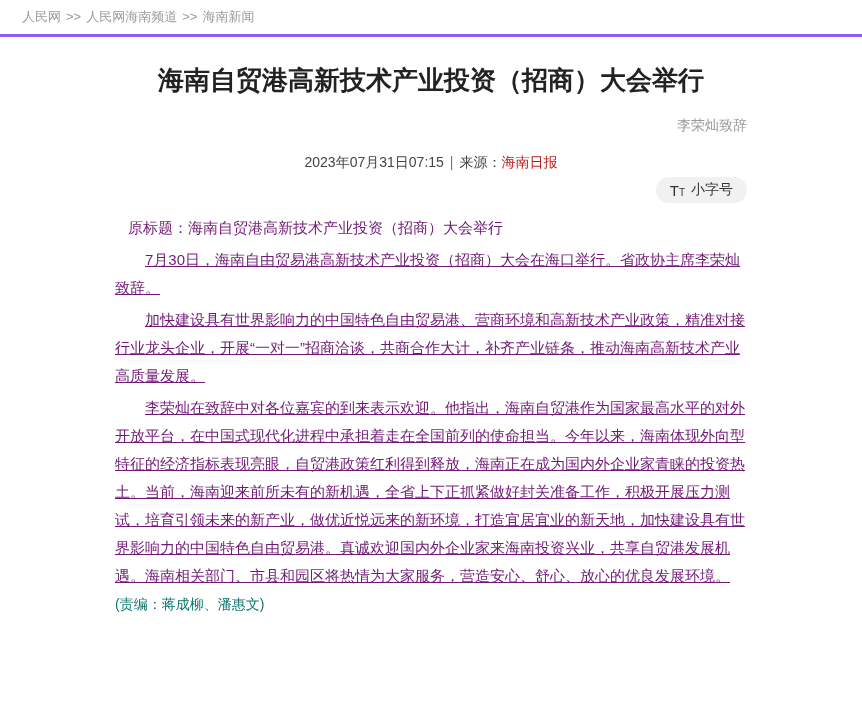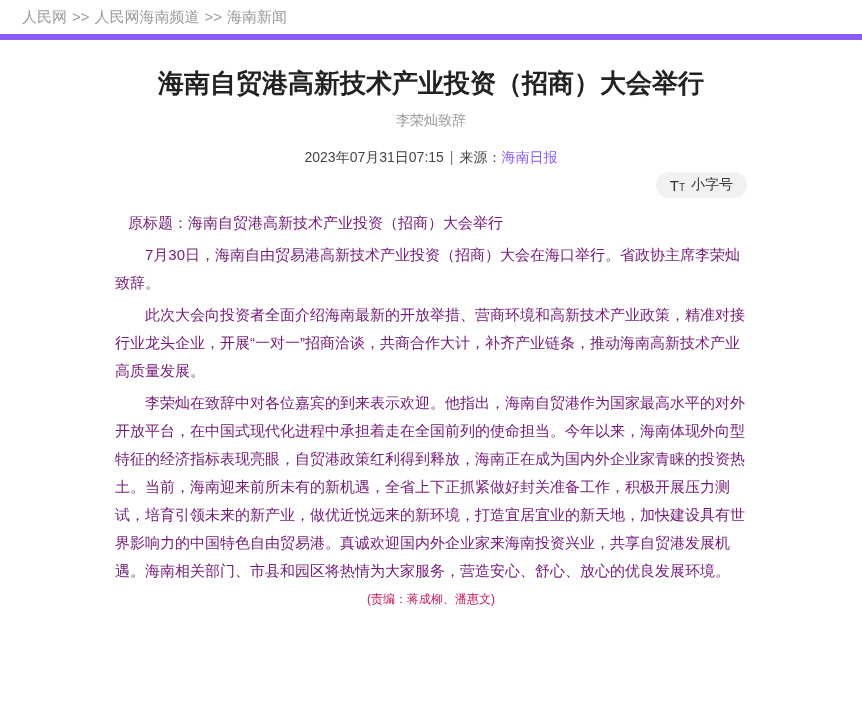--- a/index.html
+++ b/index.html
@@ -9,53 +9,53 @@
     height: 725px;
     overflow: hidden;
     background: #ffffff;
     font-family: "Liberation Sans", "DejaVu Sans", sans-serif;
     color: #333;
   }
 
   
   .page-header {
     padding: 9px 22px 10px 22px;
-    border-bottom: 6px solid #8b5cf6;
-    font-size: 15px;
+    border-bottom: 3px solid #8b5cf6;
+    font-size: 13px;
     color: #9a9a9a;
     line-height: 15px;
   }
   .crumb-link { color: #9a9a9a; text-decoration: none; cursor: pointer; }
   .crumb-sep { margin: 0 5px; color: #9a9a9a; }
 
   
   .content { width: 632px; margin: 0 auto; }
 
   .article-title {
     margin: 26px 0 0 0;
     text-align: center;
     font-size: 26px;
     line-height: 34px;
     font-weight: bold;
     color: #222222;
   }
   .article-subtitle {
-    margin-top: 12px;
-    text-align: center;
+    margin-top: 20px;
+    text-align: right;
     font-size: 14px;
     color: #999999;
   }
   .article-meta {
     margin-top: 19px;
     text-align: center;
     font-size: 14px;
     color: #444444;
   }
   .meta-sep { margin: 0 6px; color: #777; }
-  .source-link { color: #8b5cf6; text-decoration: none; cursor: pointer; margin-top: 14px; }
+  .source-link { color: #b91c1c; text-decoration: none; cursor: pointer; margin-top: 14px; }
 
   .toolbar {
     margin-top: 5px;
     display: flex;
     justify-content: flex-end;
   }
   .font-size-btn {
     display: inline-flex;
     align-items: center;
     gap: 6px;
@@ -73,27 +73,27 @@
   .tt-icon .t-big { font-size: 15px; line-height: 1; }
   .tt-icon .t-small { font-size: 10px; line-height: 1; }
 
   .article-body {
     margin-top: 11px;
     font-size: 15px;
     line-height: 28px;
     color: #701a75;
   }
   .original-title { margin: 0 0 0 13px; }
-  .article-body p.para { text-indent: 2em; margin: 4px 0; }
+  .article-body p.para { text-indent: 2em; margin: 4px 0; text-decoration: underline; }
 
   .editor-line {
     margin-top: 6px;
-    text-align: center;
-    font-size: 12px;
-    color: #be185d;
+    text-align: left;
+    font-size: 14px;
+    color: #0f766e;
   }
 </style>
 </head>
 <body>
 
 <div class="page-header">
   <a class="crumb-link">人民网</a><span class="crumb-sep">&gt;&gt;</span><a class="crumb-link">人民网海南频道</a><span class="crumb-sep">&gt;&gt;</span><a class="crumb-link">海南新闻</a>
 </div>
 
 <div class="content">
@@ -112,19 +112,19 @@
           <span class="t-big">T</span>
           <span class="t-small">T</span>
         </span>
       <span>小字号</span>
     </button>
   </div>
 
   <div class="article-body">
     <p class="original-title"><span>原标题：</span><span>海南自贸港高新技术产业投资（招商）大会举行</span></p>
     <p class="para">7月30日，海南自由贸易港高新技术产业投资（招商）大会在海口举行。省政协主席李荣灿致辞。</p>
-    <p class="para">此次大会向投资者全面介绍海南最新的开放举措、营商环境和高新技术产业政策，精准对接行业龙头企业，开展“一对一”招商洽谈，共商合作大计，补齐产业链条，推动海南高新技术产业高质量发展。</p>
+    <p class="para">加快建设具有世界影响力的中国特色自由贸易港、营商环境和高新技术产业政策，精准对接行业龙头企业，开展“一对一”招商洽谈，共商合作大计，补齐产业链条，推动海南高新技术产业高质量发展。</p>
     <p class="para">李荣灿在致辞中对各位嘉宾的到来表示欢迎。他指出，海南自贸港作为国家最高水平的对外开放平台，在中国式现代化进程中承担着走在全国前列的使命担当。今年以来，海南体现外向型特征的经济指标表现亮眼，自贸港政策红利得到释放，海南正在成为国内外企业家青睐的投资热土。当前，海南迎来前所未有的新机遇，全省上下正抓紧做好封关准备工作，积极开展压力测试，培育引领未来的新产业，做优近悦远来的新环境，打造宜居宜业的新天地，加快建设具有世界影响力的中国特色自由贸易港。真诚欢迎国内外企业家来海南投资兴业，共享自贸港发展机遇。海南相关部门、市县和园区将热情为大家服务，营造安心、舒心、放心的优良发展环境。</p>
   </div>
 
   <div class="editor-line">(责编：蒋成柳、潘惠文)</div>
 
 </div>
 
 </body></html>

